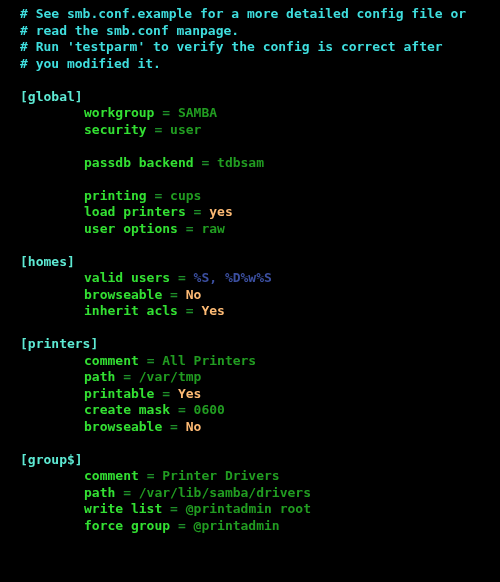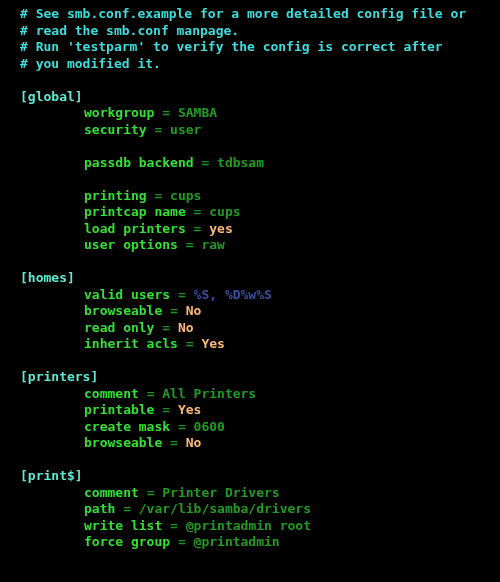--- a/index.html
+++ b/index.html
@@ -54,35 +54,34 @@
       <div class="line"><span class="comment"># Run 'testparm' to verify the config is correct after</span></div>
       <div class="line"><span class="comment"># you modified it.</span></div>
       <div class="line">&nbsp;</div>
       <div class="line"><span class="section">[global]</span></div>
       <div class="line ind1"><span class="key">workgroup</span> <span class="eq">=</span> <span class="val">SAMBA</span></div>
       <div class="line ind1"><span class="key">security</span> <span class="eq">=</span> <span class="val">user</span></div>
       <div class="line">&nbsp;</div>
       <div class="line ind1"><span class="key">passdb backend</span> <span class="eq">=</span> <span class="val">tdbsam</span></div>
       <div class="line">&nbsp;</div>
       <div class="line ind1"><span class="key">printing</span> <span class="eq">=</span> <span class="val">cups</span></div>
-      <div class="line ind1"><span class="key">printcap name</span> <span class="eq">=</span> <span class="val">cups</span></div>
       <div class="line ind1"><span class="key">load printers</span> <span class="eq">=</span> <span class="bool">yes</span></div>
       <div class="line ind1"><span class="key">user options</span> <span class="eq">=</span> <span class="val">raw</span></div>
       <div class="line">&nbsp;</div>
       <div class="line"><span class="section">[homes]</span></div>
       <div class="line ind1"><span class="key">valid users</span> <span class="eq">=</span> <span class="macro">%S, %D%w%S</span></div>
       <div class="line ind1"><span class="key">browseable</span> <span class="eq">=</span> <span class="bool">No</span></div>
-      <div class="line ind1"><span class="key">read only</span> <span class="eq">=</span> <span class="bool">No</span></div>
       <div class="line ind1"><span class="key">inherit acls</span> <span class="eq">=</span> <span class="bool">Yes</span></div>
       <div class="line">&nbsp;</div>
       <div class="line"><span class="section">[printers]</span></div>
       <div class="line ind1"><span class="key">comment</span> <span class="eq">=</span> <span class="val">All Printers</span></div>
+      <div class="line ind1"><span class="key">path</span> <span class="eq">=</span> <span class="val">/var/tmp</span></div>
       <div class="line ind1"><span class="key">printable</span> <span class="eq">=</span> <span class="bool">Yes</span></div>
       <div class="line ind1"><span class="key">create mask</span> <span class="eq">=</span> <span class="num">0600</span></div>
       <div class="line ind1"><span class="key">browseable</span> <span class="eq">=</span> <span class="bool">No</span></div>
       <div class="line">&nbsp;</div>
-      <div class="line"><span class="section">[print$]</span></div>
+      <div class="line"><span class="section">[group$]</span></div>
       <div class="line ind1"><span class="key">comment</span> <span class="eq">=</span> <span class="val">Printer Drivers</span></div>
       <div class="line ind1"><span class="key">path</span> <span class="eq">=</span> <span class="val">/var/lib/samba/drivers</span></div>
       <div class="line ind1"><span class="key">write list</span> <span class="eq">=</span> <span class="val">@printadmin root</span></div>
       <div class="line ind1"><span class="key">force group</span> <span class="eq">=</span> <span class="val">@printadmin</span></div>
     </div>
 </div>
 
 </body></html>

